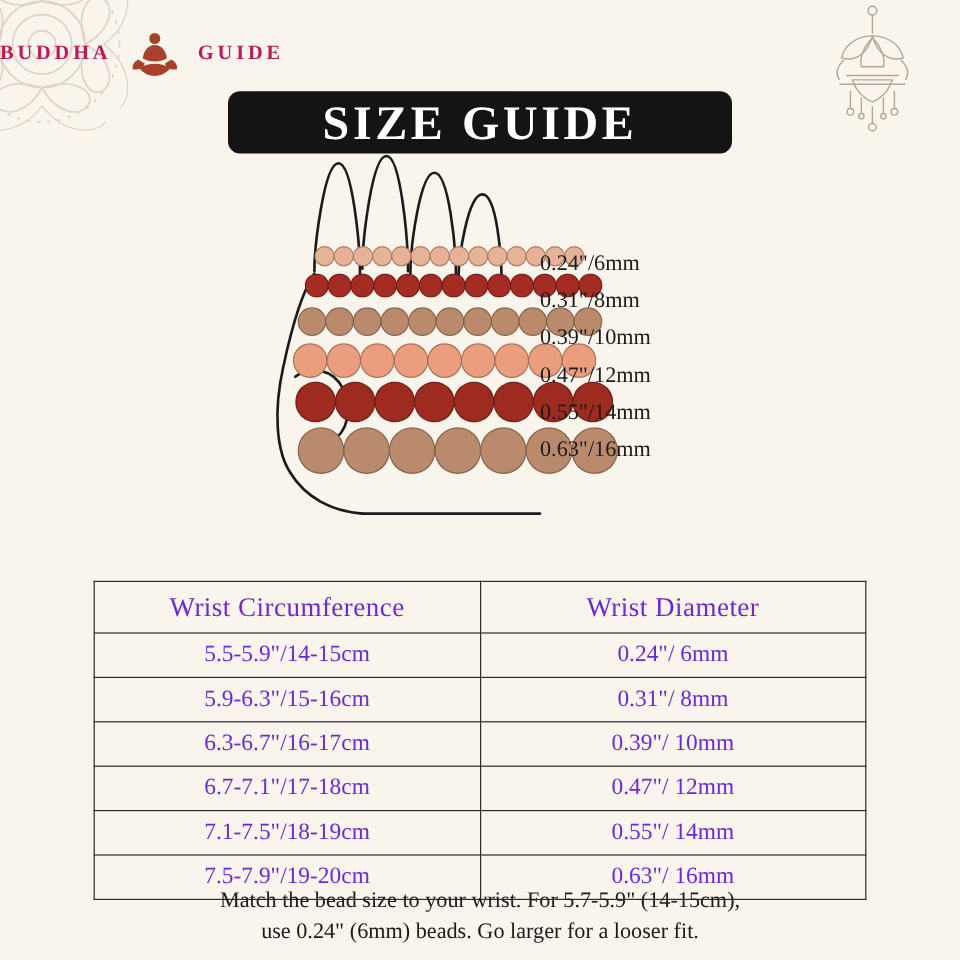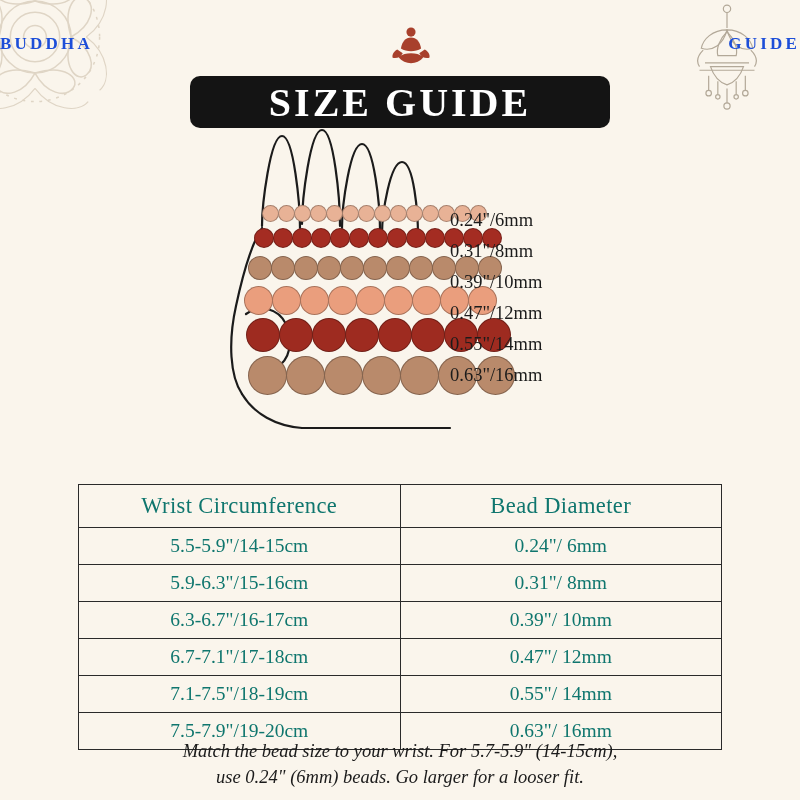--- a/index.html
+++ b/index.html
@@ -38,26 +38,26 @@
   .corner-lotus svg { display: block; }
 
   
   .brand {
     position: absolute;
     top: 22px;
     left: 0;
     width: 100%;
     display: flex;
     align-items: center;
-    justify-content: space-between;
+    justify-content: flex-start;
     gap: 14px;
     letter-spacing: 3.2px;
     font-size: 17px;
     font-weight: 700;
-    color: #1d4ed8;
+    color: #be185d;
   }
   .brand .word { font-family: "Liberation Serif", serif; }
   .brand .logo { width: 44px; height: 44px; }
 
   
   .title-bar {
     position: absolute;
     top: 76px;
     left: 50%;
     transform: translateX(-50%);
@@ -108,21 +108,21 @@
     position: absolute;
     top: 484px;
     left: 78px;
     width: 644px;
     border-collapse: collapse;
   }
   .size-table th, .size-table td {
     border: 1px solid #2a2a2a;
     text-align: center;
     font-family: "Liberation Serif", serif;
-    color: #0f766e;
+    color: #6d28d9;
   }
   .size-table th {
     font-size: 22.5px;
     font-weight: 400;
     height: 40px;
     letter-spacing: 0.4px;
   }
   .size-table td {
     font-size: 19.5px;
     height: 34px;
@@ -137,21 +137,20 @@
     top: 738px;
     left: 0;
     width: 100%;
     text-align: center;
     font-size: 18.5px;
     line-height: 26px;
     font-family: "Liberation Serif", serif;
     color: #1b1b1b;
     padding: 0 90px;
     box-sizing: border-box;
-    font-style: italic;
   }
 </style>
 </head>
 <body>
 
 <div class="corner-mandala">
   <svg viewBox="0 0 200 200" width="190" height="190">
     <g fill="none" stroke="#c9bba6" stroke-width="1.6">
       <circle cx="100" cy="100" r="26"></circle>
       <circle cx="100" cy="100" r="38"></circle>
@@ -328,21 +327,21 @@
   <div class="bl">0.39"/10mm</div>
   <div class="bl">0.47"/12mm</div>
   <div class="bl">0.55"/14mm</div>
   <div class="bl">0.63"/16mm</div>
 </div>
 
 <table class="size-table">
   <thead>
     <tr>
       <th>Wrist Circumference</th>
-      <th>Bead Diameter</th>
+      <th>Wrist Diameter</th>
     </tr>
   </thead>
   <tbody id="table-body">
       <tr>
         <td>5.5-5.9"/14-15cm</td>
         <td>0.24"/ 6mm</td>
       </tr>
       <tr>
         <td>5.9-6.3"/15-16cm</td>
         <td>0.31"/ 8mm</td>

